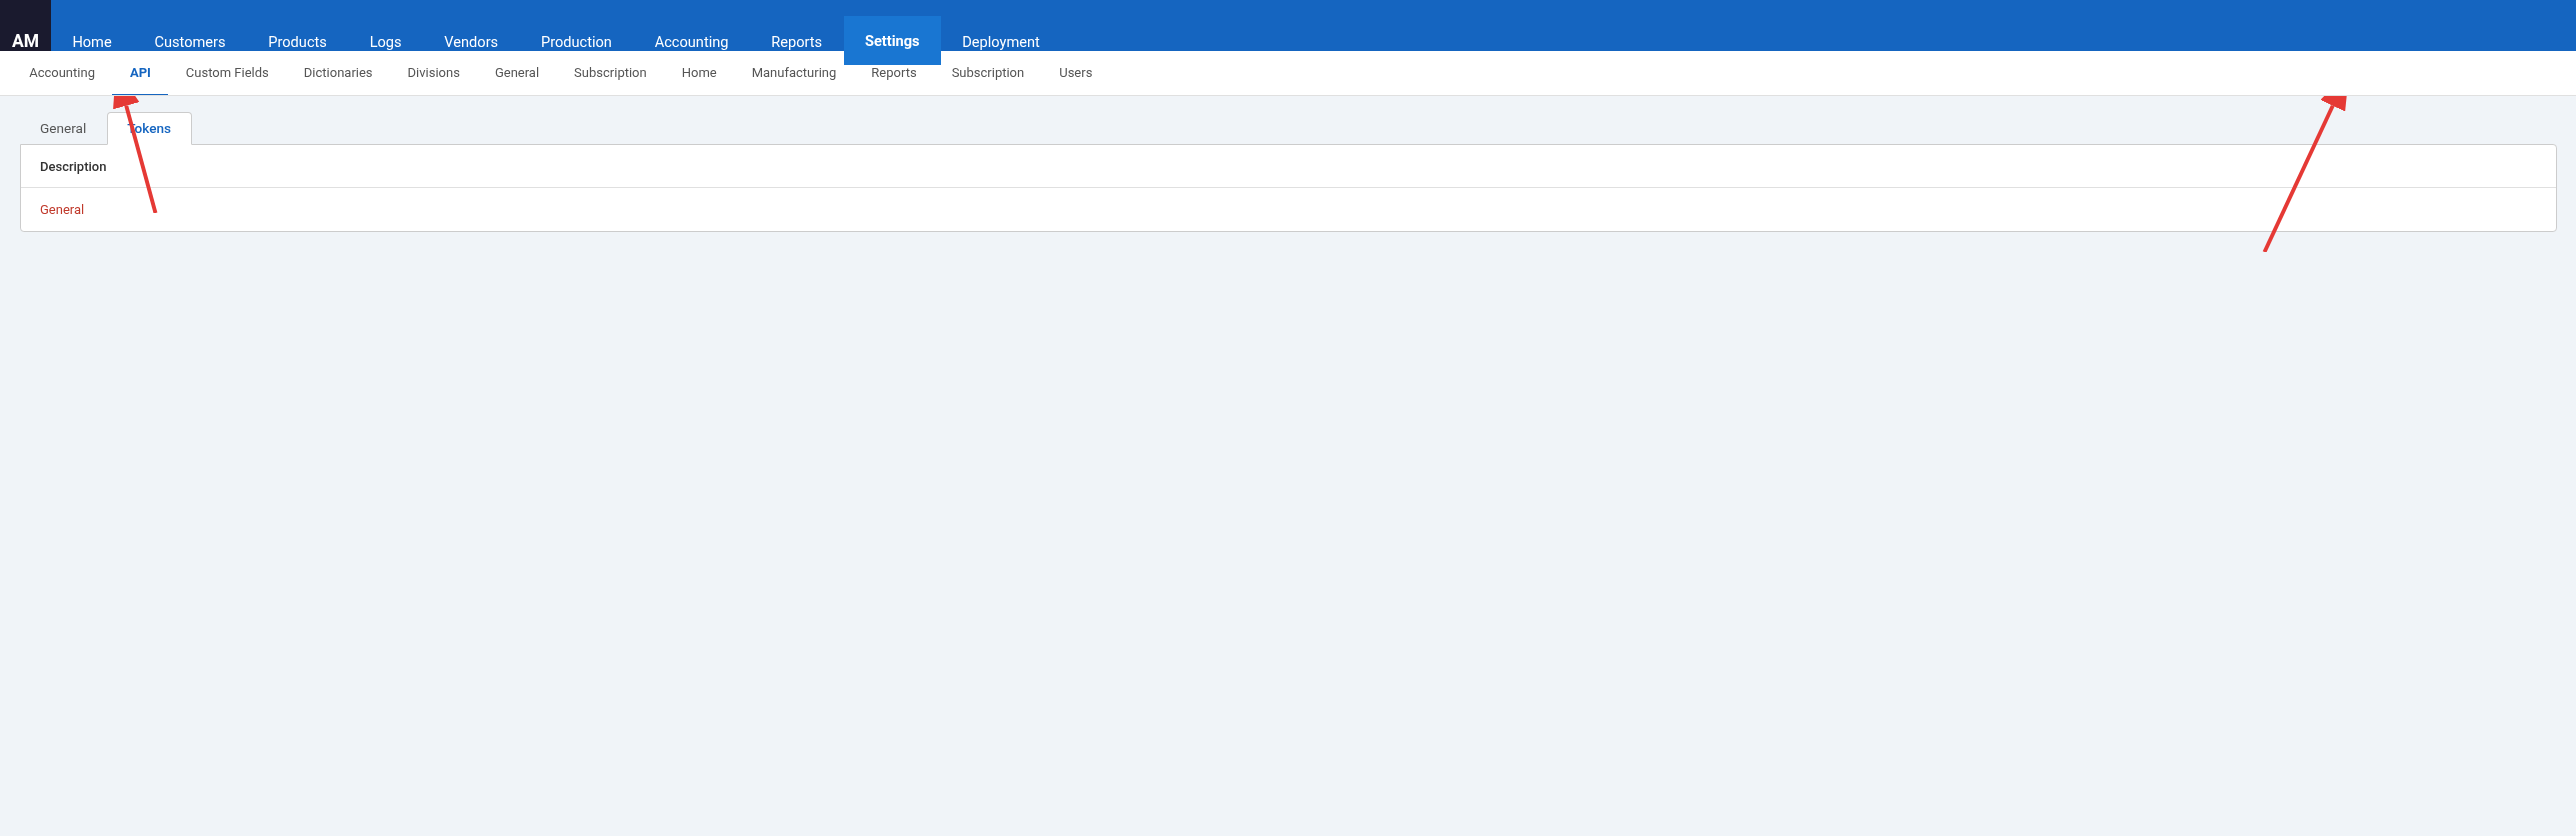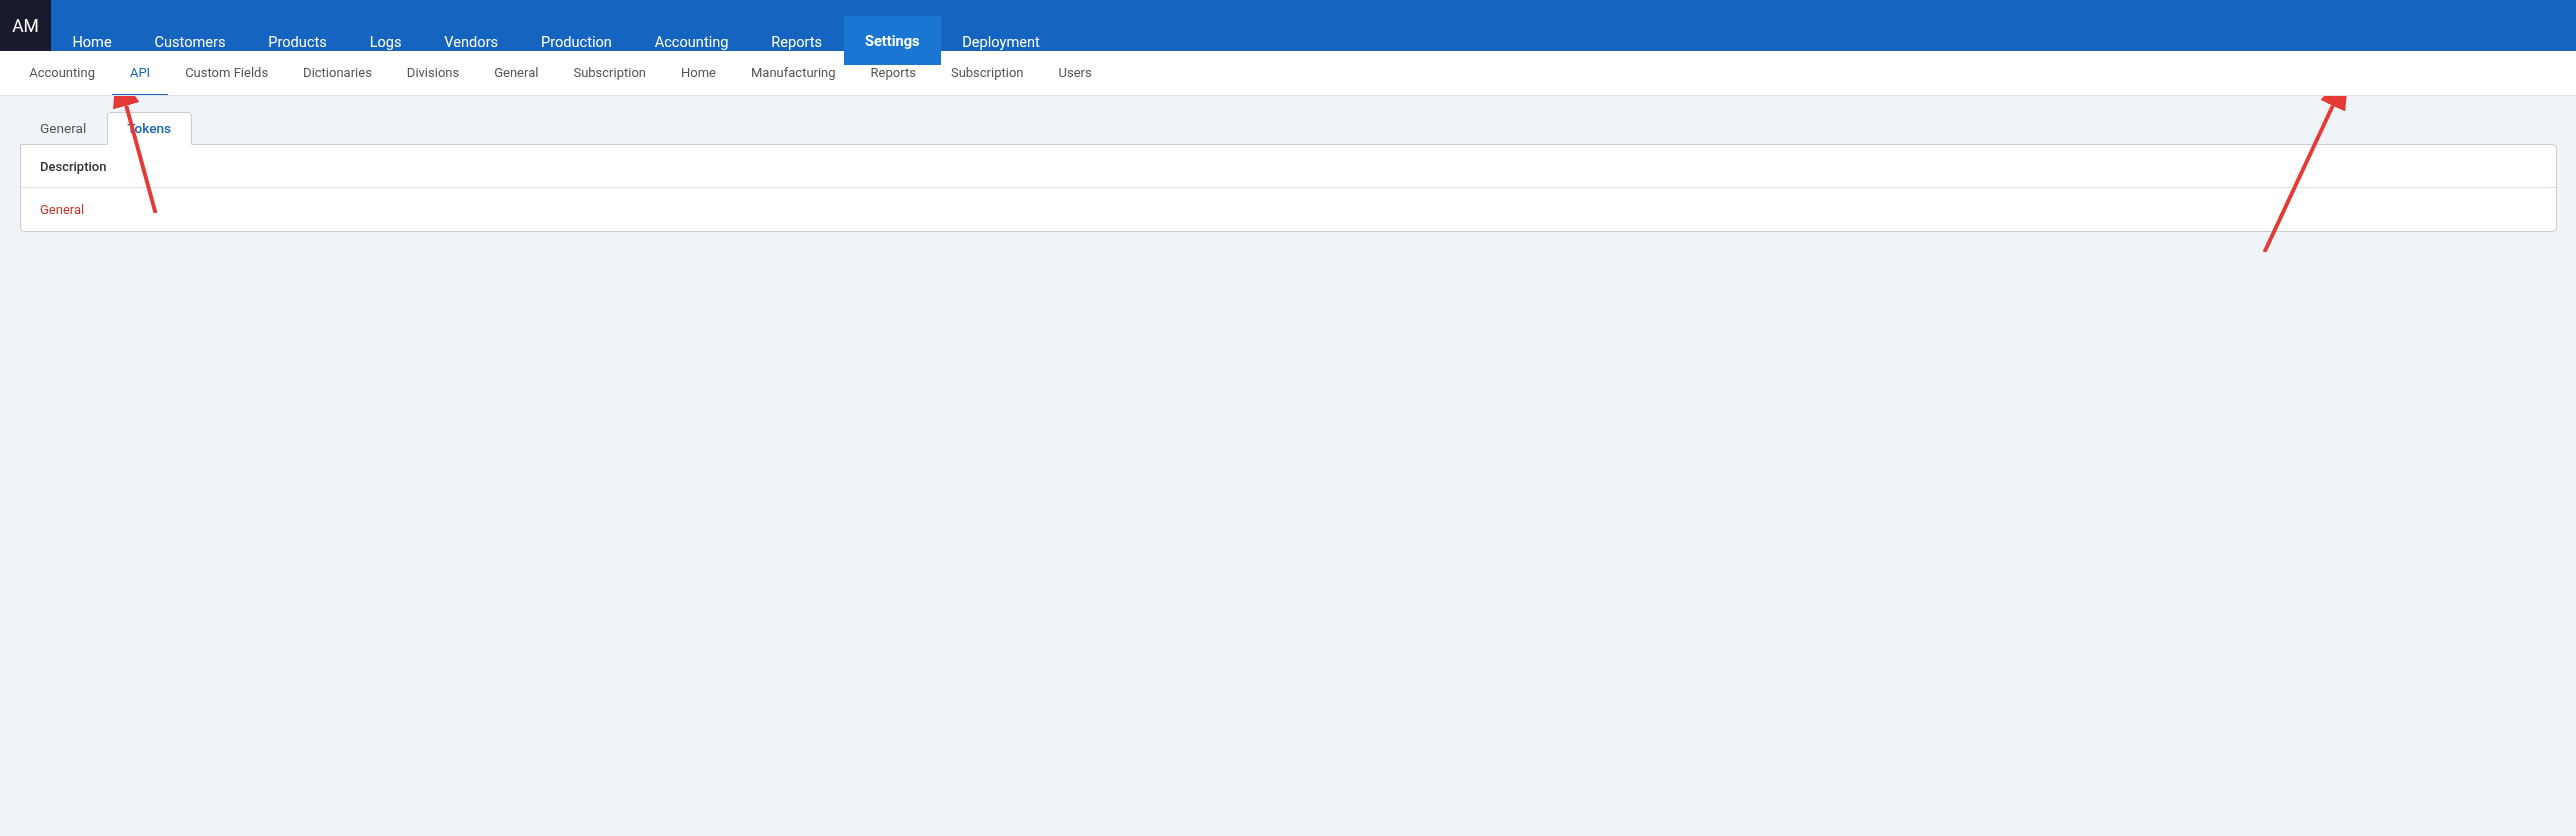--- a/index.html
+++ b/index.html
@@ -18,26 +18,26 @@
     .top-nav {
       background: #1565c0;
       display: flex;
       align-items: center;
       height: 51px;
     }
 
     .logo {
       background: #1a1a2e;
       color: white;
-      font-weight: normal;
+      font-weight: bold;
       font-size: 17.5px;
       width: 51px;
       height: 51px;
       display: flex;
-      align-items: center;
+      align-items: flex-end;
       justify-content: center;
       flex-shrink: 0;
     }
 
     .top-nav-items {
       display: flex;
       align-items: center;
       height: 100%;
       margin-top: 32px;
     }
@@ -76,21 +76,21 @@
       align-items: center;
       font-size: 13px;
       color: #555;
       cursor: pointer;
       white-space: nowrap;
       border-bottom: 1.9px solid transparent;
     }
 
     .sub-nav-item.active {
       color: #1565c0;
-      font-weight: 400;
+      font-weight: 700;
       border-bottom: 1.9px solid #1565c0;
     }
 
     
     .page-content {
       background: #f0f4f8;
       padding: 15.6px 19.5px;
       min-height: calc(100vh - 95px);
       position: relative;
     }

